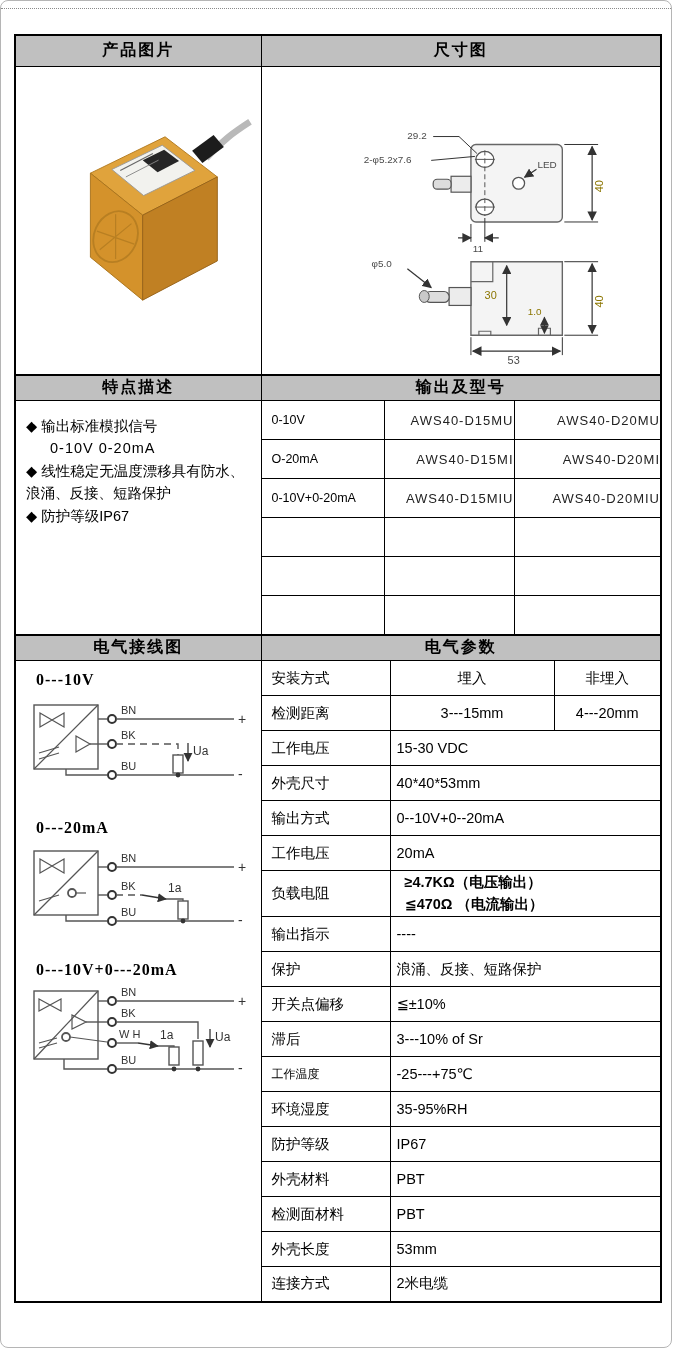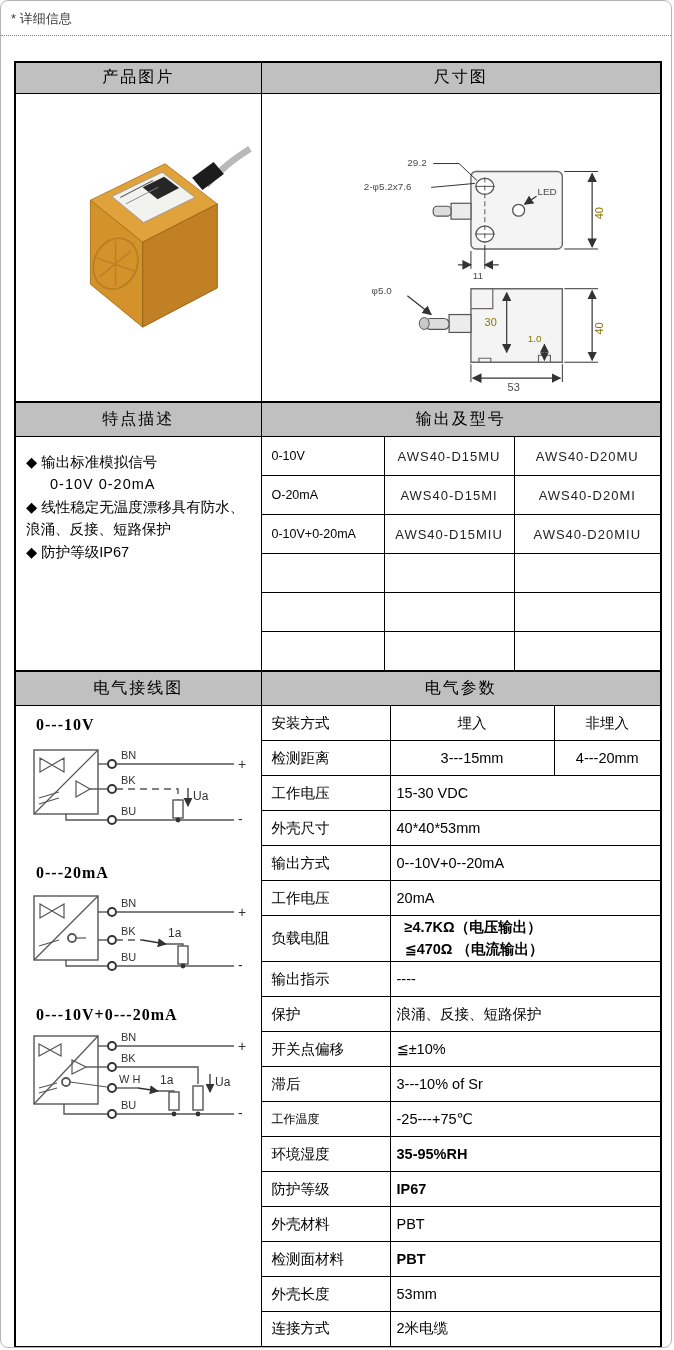--- a/index.html
+++ b/index.html
@@ -5,51 +5,50 @@
   html,body{margin:0;padding:0;background:#fff;}
   body{width:674px;height:1350px;font-family:"Liberation Sans","DejaVu Sans",sans-serif;color:#000;position:relative;}
   .frame{position:absolute;left:0;top:0;width:672px;height:1348px;border:1px solid #b5b5b5;border-radius:8px;background:#fff;box-sizing:border-box;overflow:hidden;}
   .note{padding:9px 0 0 10px;font-size:13px;color:#3a3a3a;}
   .dotted-rule{border-bottom:1px dotted #8a8a8a;margin-top:7px;height:0;}
   .tables{margin:25px 0 0 13px;}
   table{border-collapse:collapse;table-layout:fixed;width:646px;}
   .t2,.t3{margin-top:-2px;}
   th,td{border:1px solid #000;padding:0;vertical-align:middle;box-sizing:border-box;}
   table{border:2px solid #000;}
-  th{background:#c0c0c0;font-size:16px;font-weight:normal;height:31px;text-align:center;letter-spacing:2px;}
-  .t2 th,.t3 th{height:35px;}
+  th{background:#c0c0c0;font-size:16px;font-weight:bold;height:31px;text-align:center;letter-spacing:2px;}
+  .t2 th,.t3 th{height:26px;}
   .photo-cell{height:305px;text-align:center;vertical-align:middle;background:#fff;}
   .dim-cell{background:#fff;}
   .feat-cell{vertical-align:top;padding:14px 8px 8px 10px;font-size:14.5px;line-height:1.55;}
   .feat-line2{padding-left:24px;letter-spacing:1px;}
   .t2 td{height:39px;}
   .out-label{padding-left:10px;font-size:12.5px;margin-left:18px;}
-  .out-model{text-align:center;font-size:13px;letter-spacing:1px;color:#222;}
+  .out-model{text-align:right;font-size:13px;letter-spacing:1px;color:#222;}
   .t3 td{height:35px;font-size:14.5px;}
   .t3 td.tall{height:46px;}
   .p-label{padding-left:10px;}
   .p-label.small{font-size:12px;}
   .p-val{padding-left:6px;font-size:15px;}
   .p-val.center{text-align:center;padding-left:0;}
-  .p-val.bold{font-weight:bold;margin-top:32px;}
+  .p-val.bold{font-weight:normal;margin-top:32px;}
   .load-val{padding-left:14px;font-size:12px;font-weight:bold;line-height:1.5;}
   .wiring-cell{vertical-align:top;background:#fff;padding-left:6px;}
   .wire-title{font-family:"Liberation Serif","DejaVu Serif",serif;font-weight:bold;font-size:16px;margin:10px 0 0 14px;letter-spacing:1px;}
   .wire-svg{display:block;margin:2px 0 0 4px;}
   svg text{font-family:"Liberation Sans","DejaVu Sans",sans-serif;}
   .dim-txt{fill:#4a4a4a;font-size:10px;}
   .dim-accent{fill:#8b7500;font-size:11px;}
   .wire-lbl{fill:#333;font-size:11px;}
   .wire-pm{fill:#333;font-size:14px;}
 </style>
 </head>
 <body>
 
 <div class="frame">
-  <div class="note">* 详细信息</div>
   <div class="dotted-rule"></div>
 
   <div class="tables">
 
     <table class="t1">
       <colgroup>
           <col style="width:246px">
           <col style="width:400px">
         </colgroup>
       <tbody>

